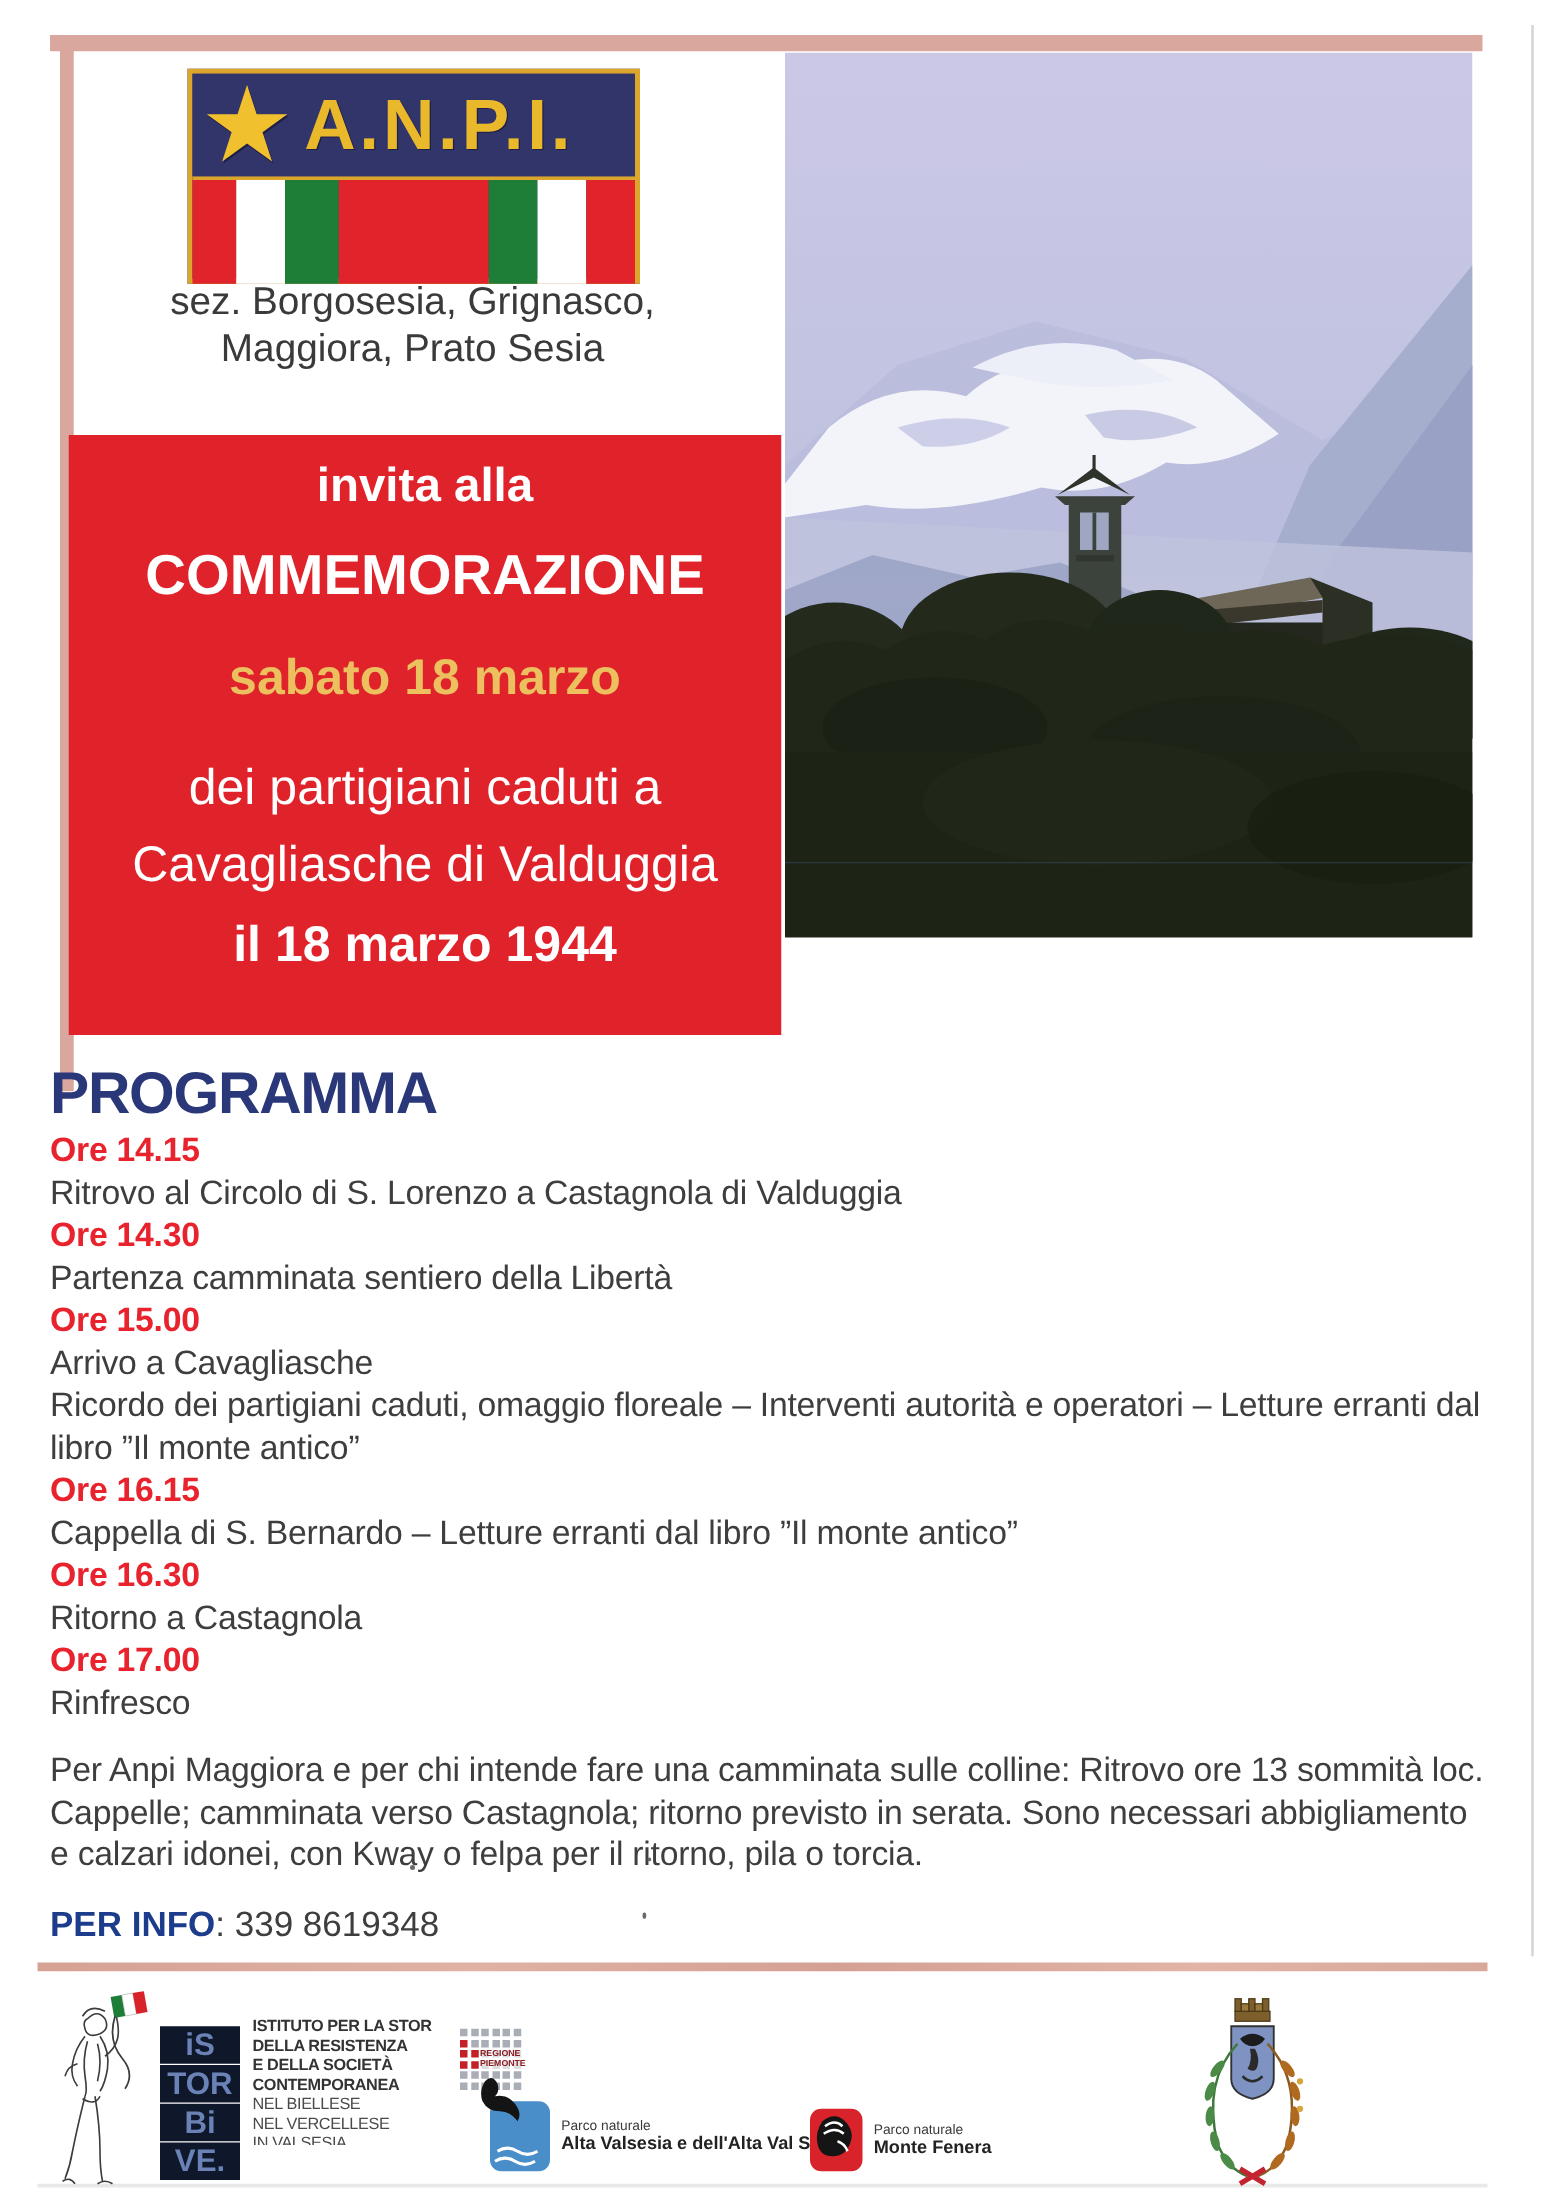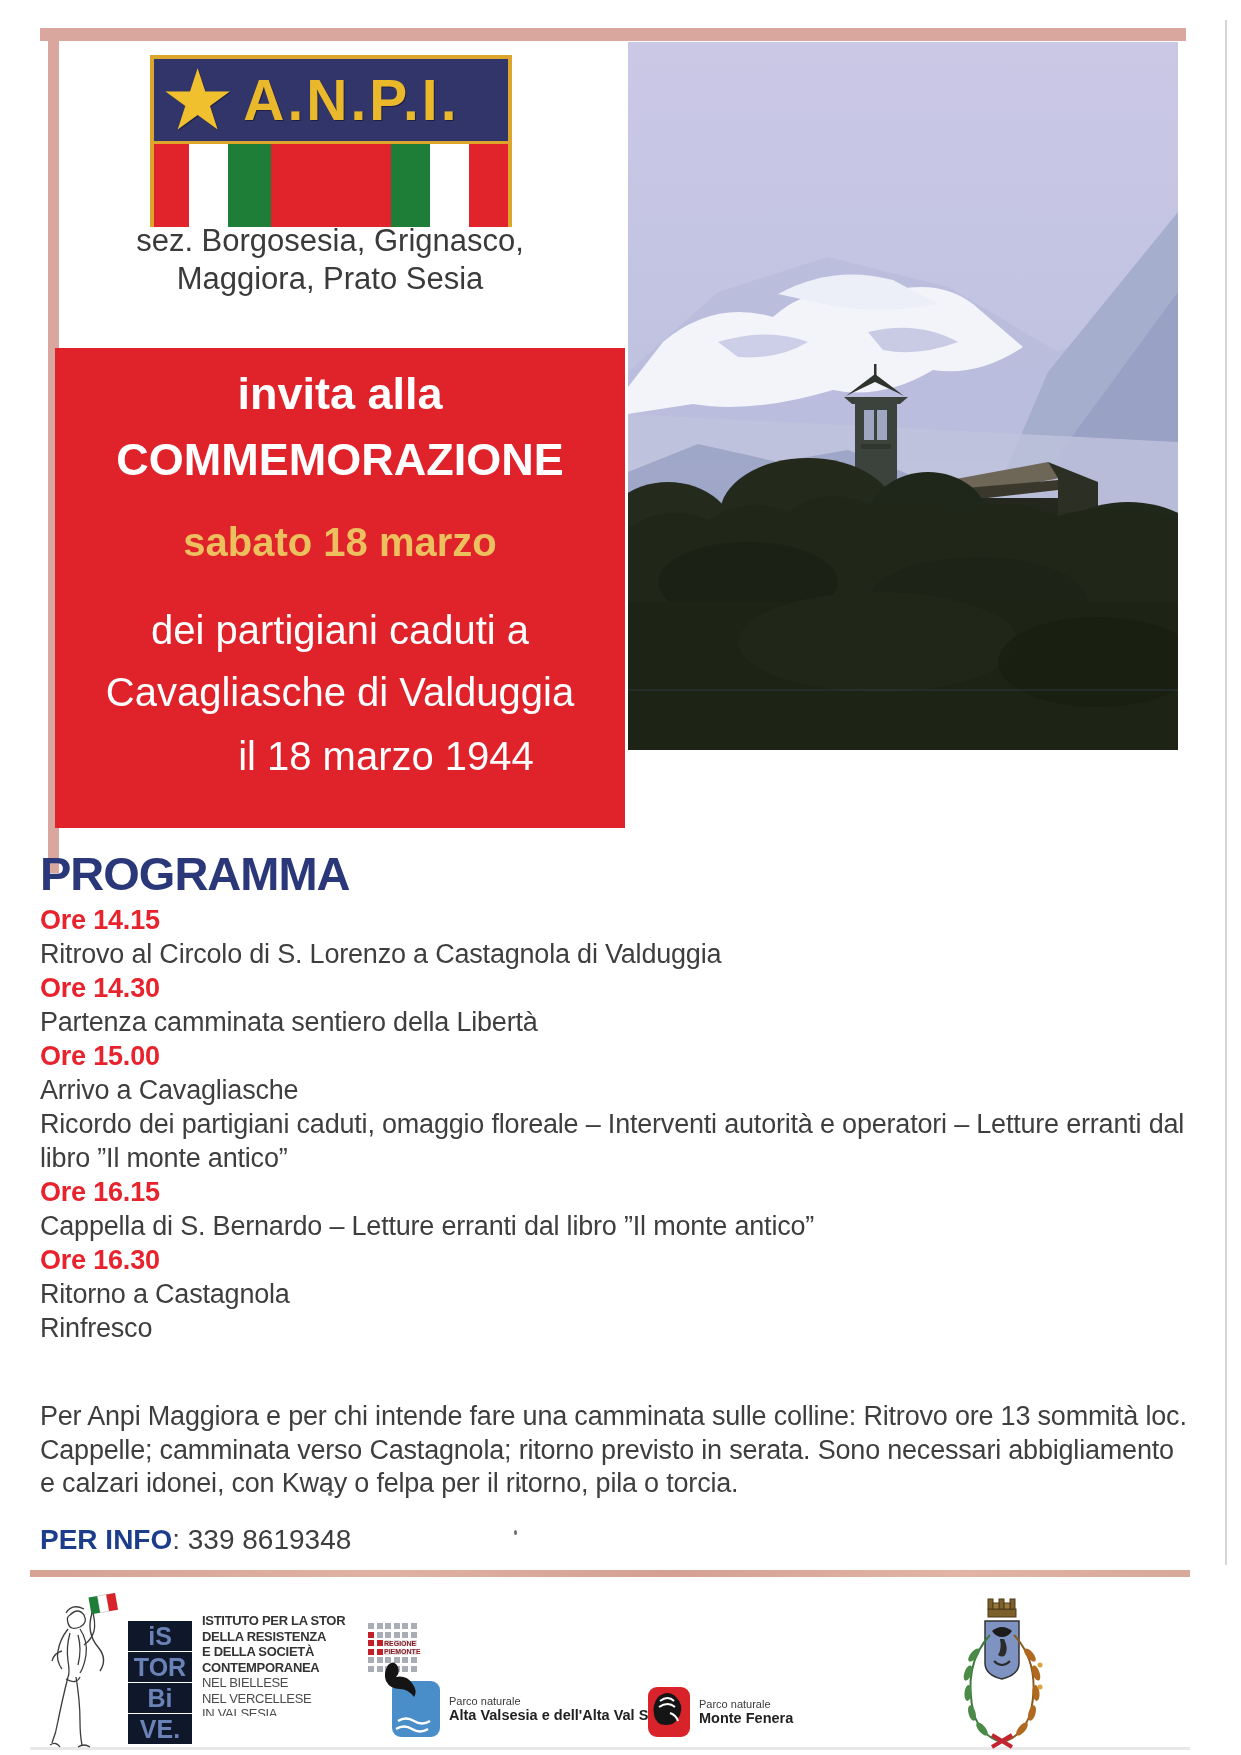--- a/index.html
+++ b/index.html
@@ -17,26 +17,26 @@
   .anpi-logo{position:absolute;left:150px;top:55px;width:362px;height:172px;border:4px solid #dca62c;box-sizing:border-box;background:#32356a;}
   .anpi-top{position:relative;height:82px;background:#32356a;display:flex;align-items:center;}
   .anpi-star{font-size:84px;color:#f0c02e;line-height:80px;margin-left:6px;text-shadow:1px 1px 0 #1d1f45;}
   .anpi-acronym{font-size:57px;font-weight:bold;color:#e9b92b;letter-spacing:3px;margin-left:8px;text-shadow:1px 1px 0 #1d1f45;}
   .anpi-ribbon{display:flex;height:86px;border-top:3px solid #dca62c;box-sizing:border-box;}
   .st-r{background:#e1242b;} .st-w{background:#ffffff;} .st-g{background:#1e7e37;}
   .anpi-section{position:absolute;left:60px;top:222px;width:540px;text-align:center;font-size:31px;line-height:38px;color:#3a3a3a;}
 
   
   .red-box{position:absolute;left:55px;top:348px;width:570px;height:480px;background:#e0222a;text-align:center;color:#ffffff;}
-  .inv1{position:absolute;left:0;width:100%;top:20px;font-size:45px;font-weight:bold;}
+  .inv1{position:absolute;left:0;width:100%;top:20px;font-size:38px;font-weight:bold;}
   .inv2{position:absolute;left:0;width:100%;top:86px;font-size:45px;font-weight:bold;letter-spacing:0px;}
   .inv-date{position:absolute;left:0;width:100%;top:172px;font-size:40px;font-weight:bold;color:#ecc05e;text-align:center;}
   .inv-b1{position:absolute;left:0;width:100%;top:260px;font-size:40px;font-weight:400;}
   .inv-b2{position:absolute;left:0;width:100%;top:322px;font-size:40px;font-weight:400;}
-  .inv-b3{position:absolute;left:0;width:100%;top:386px;font-size:40px;font-weight:400;padding-left:46px;}
+  .inv-b3{position:absolute;left:0;width:100%;top:386px;font-size:40px;font-weight:700;}
 
   
   .photo{position:absolute;left:628px;top:42px;width:550px;height:708px;}
 
   
   .prog-title{position:absolute;left:40px;top:846px;font-size:47px;font-weight:bold;color:#2a3779;letter-spacing:-1px;}
   .prog-list{position:absolute;left:40px;top:903px;width:1150px;font-size:27px;line-height:34px;letter-spacing:-0.2px;}
   .prog-line.time{color:#e8232d;font-weight:bold;}
   .prog-line.desc{color:#3e3e3e;}
 
@@ -184,20 +184,21 @@
     <div class="prog-line desc">Ritrovo al Circolo di S. Lorenzo a Castagnola di Valduggia</div>
     <div class="prog-line time">Ore 14.30</div>
     <div class="prog-line desc">Partenza camminata sentiero della Libertà</div>
     <div class="prog-line time">Ore 15.00</div>
     <div class="prog-line desc">Arrivo a Cavagliasche</div>
     <div class="prog-line desc">Ricordo dei partigiani caduti, omaggio floreale – Interventi autorità e operatori – Letture erranti dal libro ”Il monte antico”</div>
     <div class="prog-line time">Ore 16.15</div>
     <div class="prog-line desc">Cappella di S. Bernardo – Letture erranti dal libro ”Il monte antico”</div>
     <div class="prog-line time">Ore 16.30</div>
     <div class="prog-line desc">Ritorno a Castagnola</div>
+    <div class="prog-line time">Ore 17.00</div>
     <div class="prog-line desc">Rinfresco</div>
   </div>
 
   <div class="note">Per Anpi Maggiora e per chi intende fare una camminata sulle colline: Ritrovo ore 13 sommità loc. Cappelle; camminata verso Castagnola; ritorno previsto in serata. Sono necessari abbigliamento e calzari idonei, con Kway o felpa per il ritorno, pila o torcia.</div>
 
   <div class="perinfo">
     <span class="lbl">PER INFO</span><span class="val">: 339 8619348</span>
   </div>
   <div class="speck" style="left:328px;top:1492px;width:4px;height:4px;"></div>
   <div class="speck" style="left:518px;top:1486px;width:3px;height:3px;"></div>

